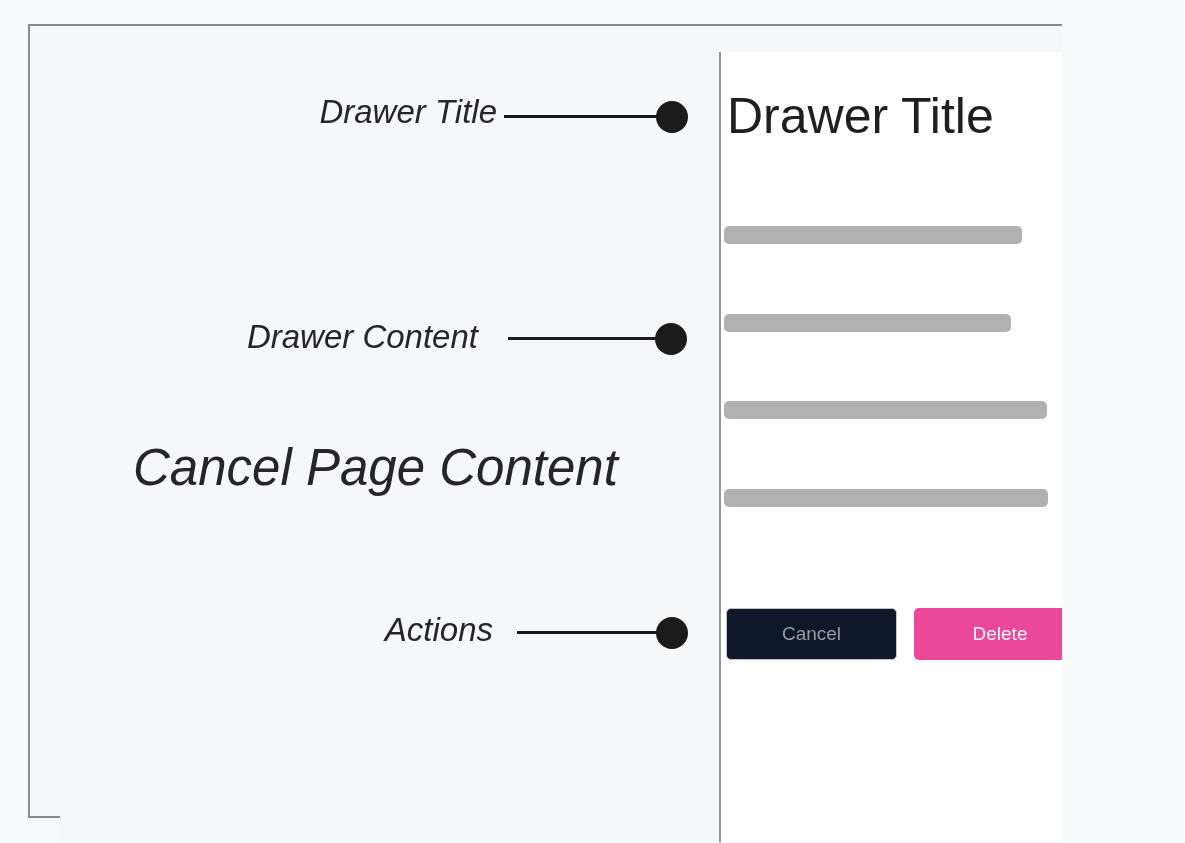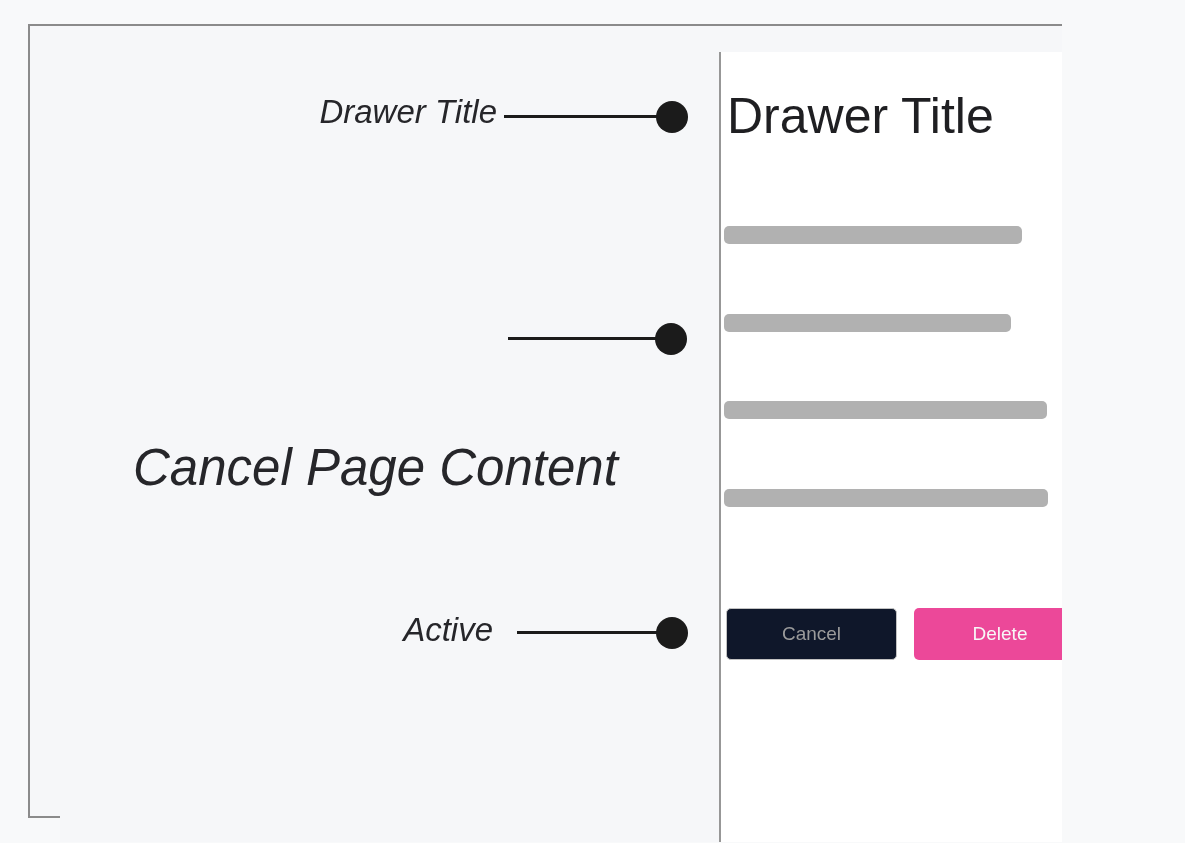--- a/index.html
+++ b/index.html
@@ -149,24 +149,25 @@
   <div class="frame">
 
     <div class="page-panel"></div>
 
     <div class="drawer-panel"></div>
 
   </div>
 
   <div class="callout-label label-drawer-title">Drawer Title</div>
 
+  <div class="callout-label label-drawer-content">Drawer Content</div>
 
   <div class="label-active-page">Cancel Page Content</div>
 
-  <div class="callout-label label-actions">Active</div>
+  <div class="callout-label label-actions">Actions</div>
 
   <div class="connector-line line-1"></div>
   <div class="connector-dot dot-1"></div>
 
   <div class="connector-line line-2"></div>
   <div class="connector-dot dot-2"></div>
 
   <div class="connector-line line-3"></div>
   <div class="connector-dot dot-3"></div>
 

